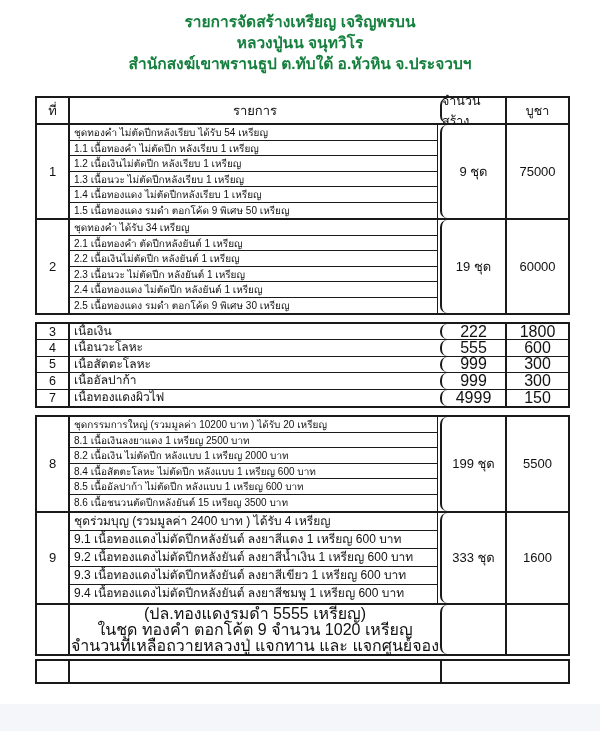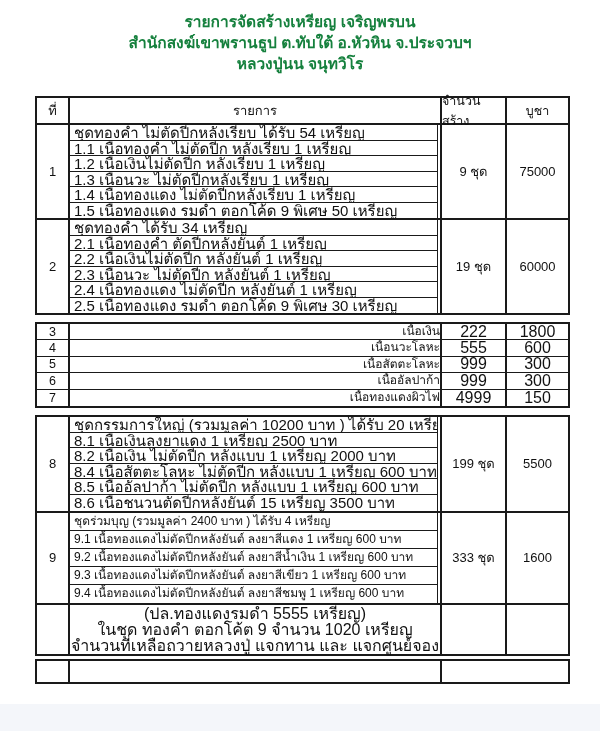--- a/index.html
+++ b/index.html
@@ -10,58 +10,58 @@
   }
   .titles{padding-top:11px;text-align:center;font-weight:bold;font-size:15.5px;line-height:21px;color:#15803d;}
   .tbl{margin:22px 0 0 35px;width:535px;}
   .section{border:2px solid #1a1a1a;background:#ffffff;box-sizing:border-box;width:535px;}
   .gap7{margin-top:7px;}
   .gap3{margin-top:3px;}
   .row{display:flex;align-items:stretch;box-sizing:border-box;}
   .cell{box-sizing:border-box;}
   .c-no{width:33px;border-right:2px solid #1a1a1a;display:flex;align-items:center;justify-content:center;font-size:13px;}
   .c-item{flex:1;min-width:0;}
-  .c-qty{width:65px;border-left:2px solid #1a1a1a;display:flex;align-items:center;justify-content:center;font-size:13px;}
+  .c-qty{width:65px;border-left:2px solid #1a1a1a;display:flex;align-items:center;justify-content:center;font-size:13px;border-radius:7px;}
   .c-price{width:63px;border-left:2px solid #1a1a1a;display:flex;align-items:center;justify-content:center;font-size:13px;}
   
   .hrow{height:27px;border-bottom:2px solid #1a1a1a;}
   .hrow .cell{font-size:13px;}
   .hrow .c-item{display:flex;align-items:center;justify-content:center;}
   .hrow .c-qty,.hrow .c-price{font-size:12.5px;}
   
   .group{border-top:2px solid #1a1a1a;}
   .group.first{border-top:none;}
   .g-items{padding-right:0;}
-  .sub{height:15.5px;line-height:15px;font-size:15px;padding-left:4px;
+  .sub{height:15.5px;line-height:15px;font-size:10px;padding-left:4px;
        border-bottom:1px solid #1a1a1a;border-right:1px solid #1a1a1a;
        margin-right:2px;white-space:nowrap;overflow:hidden;box-sizing:border-box;}
   .sub:last-child{border-bottom:none;}
   .tall .sub{height:18.2px;line-height:17.8px;font-size:12px;}
   .g8 .sub{height:15.6px;}
   
   .srow{height:16.4px;border-bottom:1px solid #1a1a1a;}
   .srow:last-child{border-bottom:none;}
   .srow .c-no{font-size:12.5px;}
-  .s-name{flex:1;min-width:0;font-size:12px;line-height:15.5px;padding-left:4px;white-space:nowrap;overflow:hidden;text-align:right;}
+  .s-name{flex:1;min-width:0;font-size:12px;line-height:15.5px;padding-left:4px;white-space:nowrap;overflow:hidden;}
   .srow .c-qty,.srow .c-price{font-size:16px;}
   
   .fnote{border-top:2px solid #1a1a1a;}
   .f-text{flex:1;min-width:0;text-align:center;font-size:16px;line-height:16px;padding:1px 0 0 0;}
   
   .drow{height:21px;}
   .d-merged{width:128px;border-left:2px solid #1a1a1a;}
   .bottom-strip{position:absolute;left:0;right:0;top:704px;height:27px;background:#f4f6fa;}
 </style>
 </head>
 <body>
 
 <div class="titles">
   <div>รายการจัดสร้างเหรียญ เจริญพรบน</div>
+  <div>หลวงปู่นน จนุทวิโร</div>
   <div>สำนักสงฆ์เขาพรานธูป ต.ทับใต้ อ.หัวหิน จ.ประจวบฯ</div>
-  <div>หลวงปู่นน จนุทวิโร</div>
 </div>
 
 <div class="tbl">
 
   <div class="section">
     <div class="row hrow">
       <div class="cell c-no">ที่</div>
       <div class="cell c-item">รายการ</div>
       <div class="cell c-qty">จำนวนสร้าง</div>
       <div class="cell c-price">บูชา</div>

